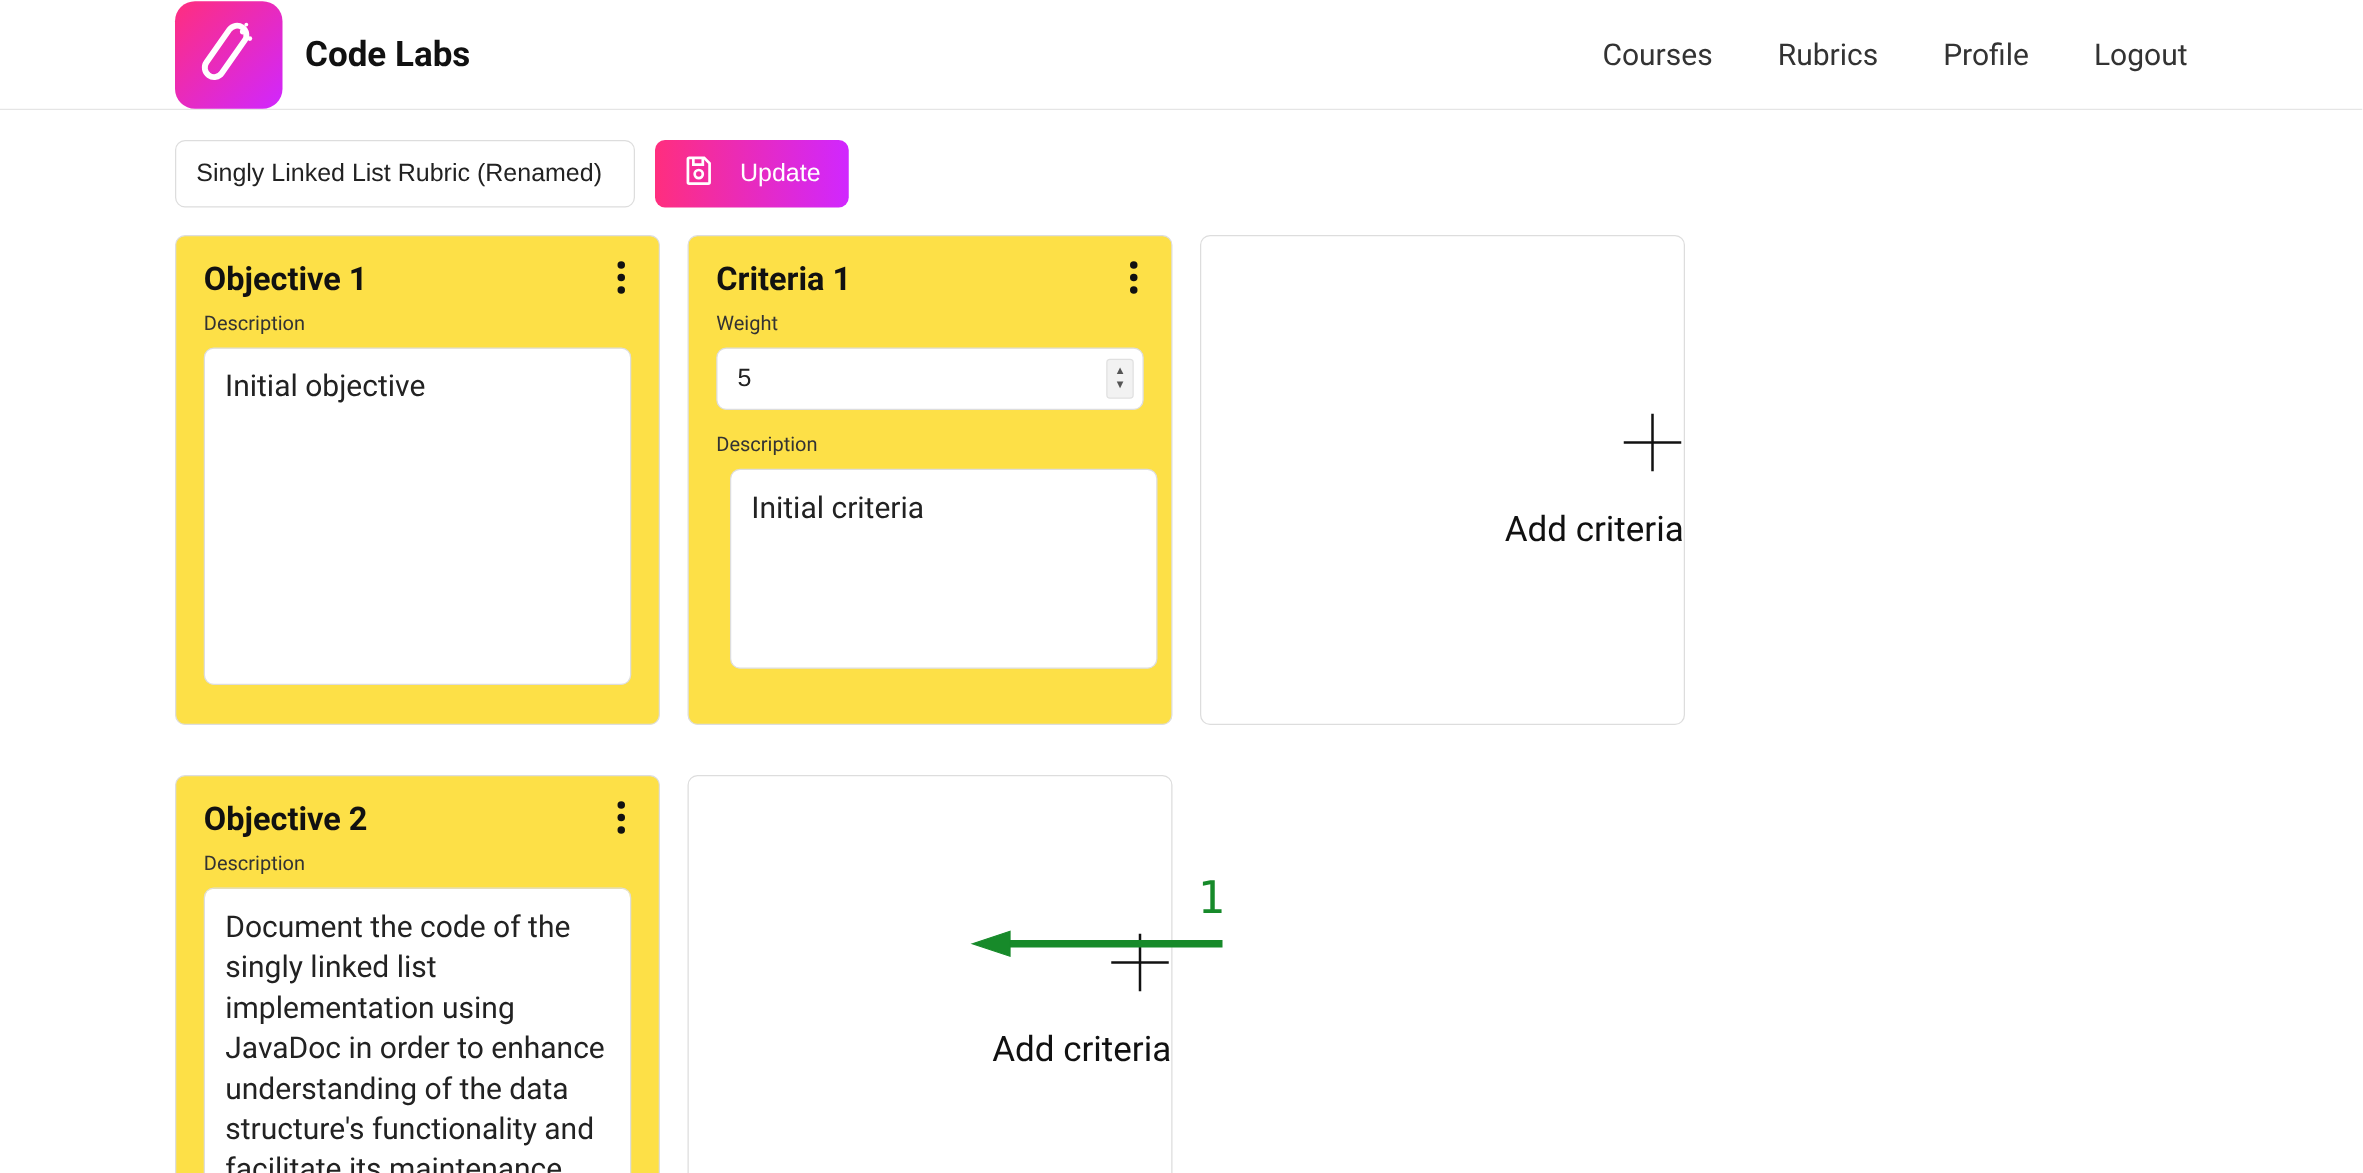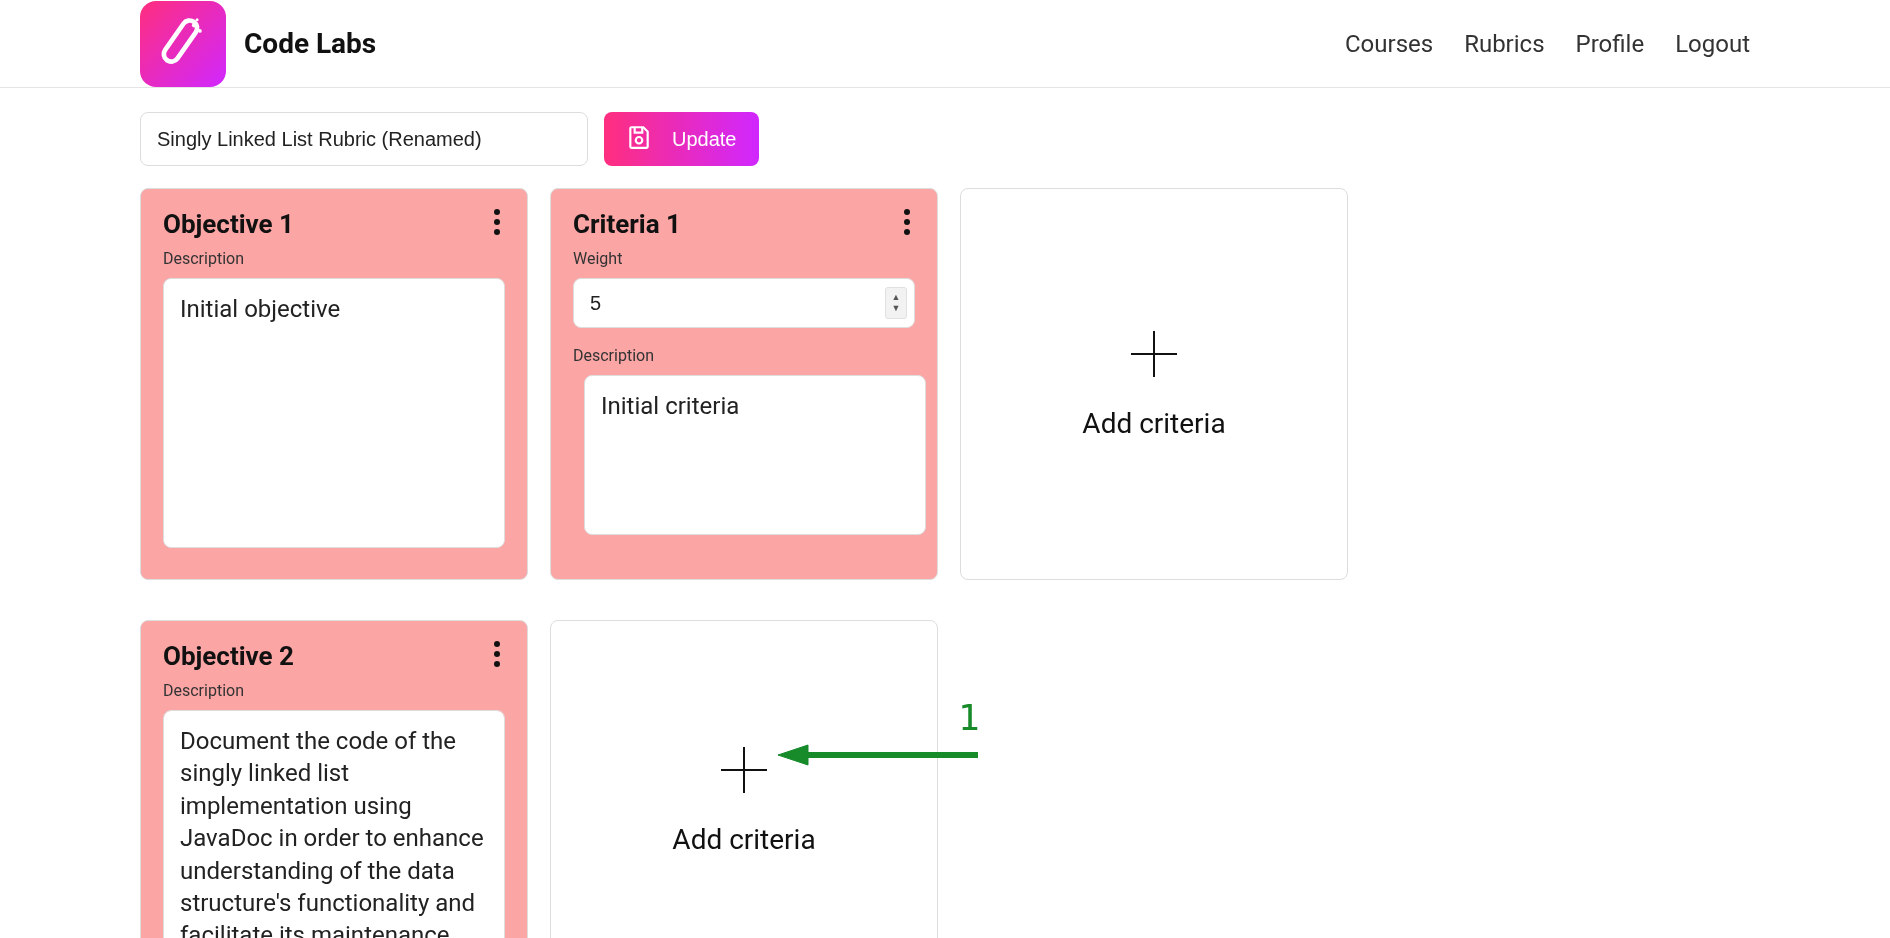--- a/index.html
+++ b/index.html
@@ -36,42 +36,42 @@
     align-items: center;
     justify-content: center;
   }
   .brand-logo svg { width: 60px; height: 60px; }
   .brand-title {
     font-size: 28px;
     font-weight: 700;
   }
   .nav {
     display: flex;
-    gap: 31px;
+    gap: 52px;
   }
   .nav a {
     font-size: 24px;
     color: #333;
     text-decoration: none;
     cursor: pointer;
   }
 
   
   .main {
     padding: 24px 140px 60px 140px;
   }
 
   .top-row {
     display: flex;
     align-items: center;
     gap: 16px;
     margin-bottom: 22px;
   }
   .rubric-name-input {
-    width: 448px;
+    width: 368px;
     height: 54px;
     border: 1px solid #ddd;
     border-radius: 8px;
     padding: 0 16px;
     font-size: 20px;
     color: #222;
     background: #fff;
   }
   .update-btn {
     height: 54px;
@@ -100,21 +100,21 @@
     position: relative;
   }
 
   .card {
     width: 388px;
     min-height: 392px;
     border: 1px solid #ddd;
     border-radius: 8px;
     padding: 20px 22px;
     position: relative;
-    background: #fca5a5;
+    background: #fde047;
   }
   .card-title {
     font-size: 26px;
     font-weight: 700;
     margin: 0 0 10px 0;
   }
   .field-label {
     font-size: 16px;
     color: #333;
     margin-bottom: 10px;
@@ -191,21 +191,21 @@
     display: block;
   }
 
   .add-card {
     width: 388px;
     min-height: 392px;
     border: 1px solid #ddd;
     border-radius: 8px;
     display: flex;
     flex-direction: column;
-    align-items: center;
+    align-items: flex-end;
     justify-content: center;
     gap: 28px;
     cursor: pointer;
     background: #fff;
     position: relative;
   }
   .add-card .plus {
     width: 50px;
     height: 50px;
   }

